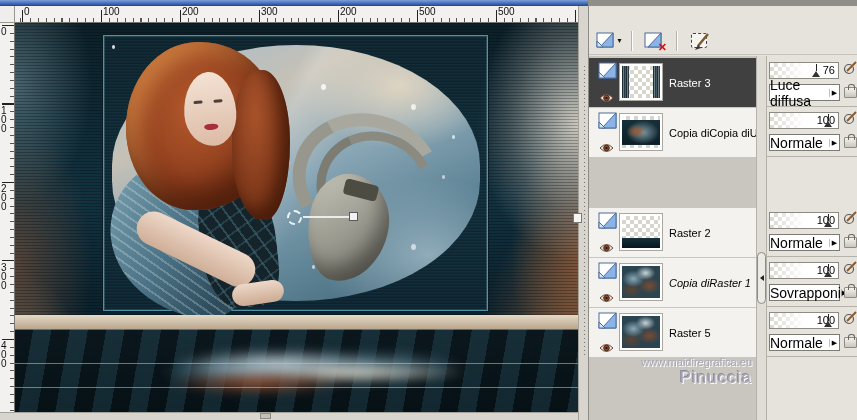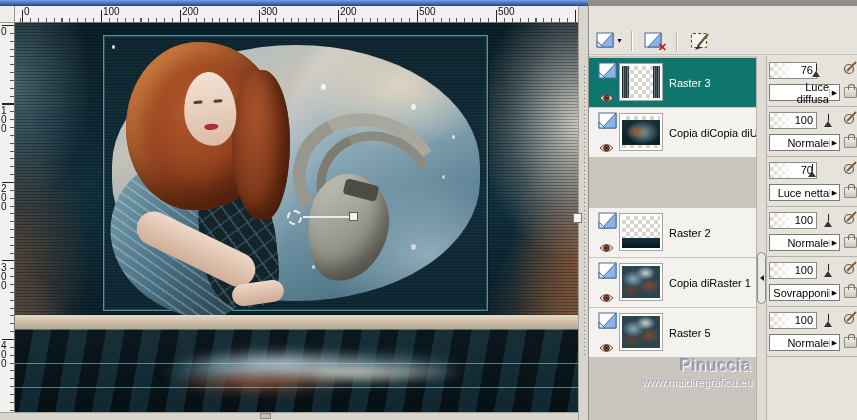--- a/index.html
+++ b/index.html
@@ -172,21 +172,21 @@
   #panel-body { position:absolute; left:0; top:56px; width:269px; height:364px; background:#dad7d0; }
   #left-col { position:absolute; left:0; top:0; width:167px; height:364px; background:#c9c6bf; }
   #splitter { position:absolute; left:167px; top:0; width:11px; height:364px; background:#e0ddd6;
     border-left:1px solid #b5b2aa; border-right:1px solid #b5b2aa; }
   #splitter-pill { position:absolute; left:0px; top:196px; width:9px; height:52px; background:#eceae4;
     border:1px solid #8e8b84; border-radius:5px; display:flex; align-items:center; justify-content:center; }
   #splitter-pill i { width:0; height:0; border:3px solid transparent; border-right:4px solid #222; margin-right:2px; }
   #right-col { position:absolute; left:178px; top:0; width:91px; height:364px; background:#e6e3dc; }
 
   .lrow { position:absolute; left:0; width:167px; height:49px; background:#f4f2ee; }
-  .lrow.selected { background:#0f766e; }
+  .lrow.selected { background:#404040; }
   .lrow .lname { position:absolute; left:80px; top:0; height:49px; display:flex; align-items:center;
     font-size:11px; color:#000; white-space:nowrap; }
   .lrow.selected .lname { color:#fff; }
   .licon { position:absolute; left:9px; top:4px; }
   .eyeicon { position:absolute; left:10px; top:31px; }
   .thumb { position:absolute; left:30px; top:5px; width:44px; height:38px; background:#fff;
     border:1px solid #aaa7a0; padding:2px; }
   .thumb .art { width:100%; height:100%; }
   .art.stripes { background:
       repeating-linear-gradient(90deg,#1c2c33 0 1px,#6c7e88 1px 2px,#2a3b44 2px 3px,#49585f 3px 4px) left/7px 100% no-repeat,
@@ -201,32 +201,32 @@
       linear-gradient(180deg,#16323d,#07151c) bottom/100% 10px no-repeat,
       repeating-conic-gradient(#d8d5cd 0% 25%, #ffffff 25% 50%) 0 0/8px 8px; }
   .art.blur { background:
       radial-gradient(16px 12px at 30% 40%, #8aa8b8, transparent 70%),
       radial-gradient(16px 12px at 72% 62%, #7a4a32, transparent 70%),
       radial-gradient(14px 10px at 62% 22%, #c8d4d8, transparent 70%),
       radial-gradient(16px 12px at 25% 75%, #5c4434, transparent 70%),
       #2a4450; }
 
   .rrow { position:absolute; left:0; width:91px; height:49px; border-bottom:1px solid #b5b2aa; background:#e6e3dc; }
-  .otrack { position:absolute; left:2px; top:4px; width:48px; height:17px;
+  .otrack { position:absolute; left:2px; top:4px; width:70px; height:17px;
     border:1px solid #8e8b84; background:
       linear-gradient(90deg, rgba(255,255,255,0) 0%, #ffffff 52%),
       repeating-conic-gradient(#dbd8d0 0% 25%, #ffffff 25% 50%) 0 0/8px 8px; }
   .oval { position:absolute; right:3px; top:1px; font-size:11px; color:#000; }
   .omark { position:absolute; bottom:1px; width:9px; height:13px; }
   .omark .stem { position:absolute; left:4px; top:0; width:1px; height:7px; background:#222; }
   .omark .tri { position:absolute; left:0; bottom:0; width:0; height:0;
     border-left:4px solid transparent; border-right:4px solid transparent; border-bottom:6px solid #333; }
   .bbox { position:absolute; left:2px; top:26px; width:71px; height:17px; background:#fff;
     border:1px solid #7d7a73; display:flex; align-items:center; }
-  .btext { flex:1; text-align:right; font-size:11px; color:#000; }
+  .btext { flex:1; text-align:left; font-size:14px; color:#000; }
   .barrow { width:10px; font-size:7px; color:#000; border-left:1px solid #c6c3bc; text-align:center; }
   .sideicon { position:absolute; left:76px; width:15px; height:14px; }
   .sideicon.brush { top:3px; }
   .lockbtn { position:absolute; left:77px; top:29px; width:13px; height:11px;
     background:linear-gradient(180deg,#f4f2ee,#c9c6bf); border:1px solid #8e8b84; border-radius:1px; }
   .lockbtn::before { content:""; position:absolute; left:3px; top:-4px; width:5px; height:5px;
     border:1.5px solid #6a6862; border-bottom:none; border-radius:3px 3px 0 0; }
 
   #watermark { position:absolute; left:0px; top:300px; width:167px; text-align:right; padding-right:4px;
     color:#aaa6b6; }
@@ -393,21 +393,21 @@
         <path d="M1 5 Q7.5 -2 14 5 Q7.5 12 1 5 Z" fill="#f3e9e0" stroke="#6a4a3a"></path>
         <circle cx="7.5" cy="5" r="2.8" fill="#8a4a2a" stroke="#4a2a1a"></circle>
         <circle cx="7.5" cy="5" r="1.1" fill="#1c0e06"></circle>
       </svg>
     </span>
     <span class="thumb">
             <span class="art clear-bottom" style="display:block"></span>
           </span>
     <span class="lname">Raster 2</span>
   </div>
-        <div class="lrow" style="top: 202px;">
+        <div class="lrow" style="top: 202px; font-style: italic;">
     <span class="licon">
       <svg width="20" height="18" viewBox="0 0 20 18">
         <rect x="1" y="1" width="17" height="15" fill="#ffffff" stroke="#4a6a9a"></rect>
         <path d="M18 1 L18 16 L4 16 Z" fill="#8ab4e8" stroke="#4a6a9a"></path>
         <path d="M1 10 L7 16 L1 16 Z" fill="#cfe6fa" stroke="#4a6a9a"></path>
       </svg>
     </span>
     <span class="eyeicon">
       <svg width="15" height="10" viewBox="0 0 15 10">
         <path d="M1 5 Q7.5 -2 14 5 Q7.5 12 1 5 Z" fill="#f3e9e0" stroke="#6a4a3a"></path>
@@ -480,40 +480,20 @@
         <circle cx="6" cy="8" r="4.5" fill="none" stroke="#5a5a5a" stroke-width="1.2"></circle>
         <line x1="4" y1="10" x2="13" y2="1" stroke="#8a5a30" stroke-width="2"></line>
       </svg>
     </span>
     <div class="bbox">
       <span class="btext">Normale</span>
       <span class="barrow">▶</span>
     </div>
     <span class="lockbtn"></span>
   </div>
-        <div class="rrow" style="top: 102px;">
-    <div class="otrack">
-      <span class="oval">70</span>
-      <span class="omark" style="left: 38px;">
-              <i class="stem"></i>
-              <i class="tri"></i>
-            </span>
-    </div>
-    <span class="sideicon brush">
-      <svg width="15" height="14" viewBox="0 0 15 14">
-        <circle cx="6" cy="8" r="4.5" fill="none" stroke="#5a5a5a" stroke-width="1.2"></circle>
-        <line x1="4" y1="10" x2="13" y2="1" stroke="#8a5a30" stroke-width="2"></line>
-      </svg>
-    </span>
-    <div class="bbox">
-      <span class="btext">Luce netta</span>
-      <span class="barrow">▶</span>
-    </div>
-    <span class="lockbtn"></span>
-  </div>
         <div class="rrow" style="top: 152px;">
     <div class="otrack">
       <span class="oval">100</span>
       <span class="omark" style="left: 54px;">
               <i class="stem"></i>
               <i class="tri"></i>
             </span>
     </div>
     <span class="sideicon brush">
       <svg width="15" height="14" viewBox="0 0 15 14">
@@ -562,17 +542,17 @@
       </svg>
     </span>
     <div class="bbox">
       <span class="btext">Normale</span>
       <span class="barrow">▶</span>
     </div>
     <span class="lockbtn"></span>
   </div>
       </div>
     <div id="watermark">
+      <div id="wm2">www.maidiregrafica.eu</div>
       <div id="wm1">Pinuccia</div>
-      <div id="wm2">www.maidiregrafica.eu</div>
     </div>
   </div>
 </div>
 
 </body></html>

